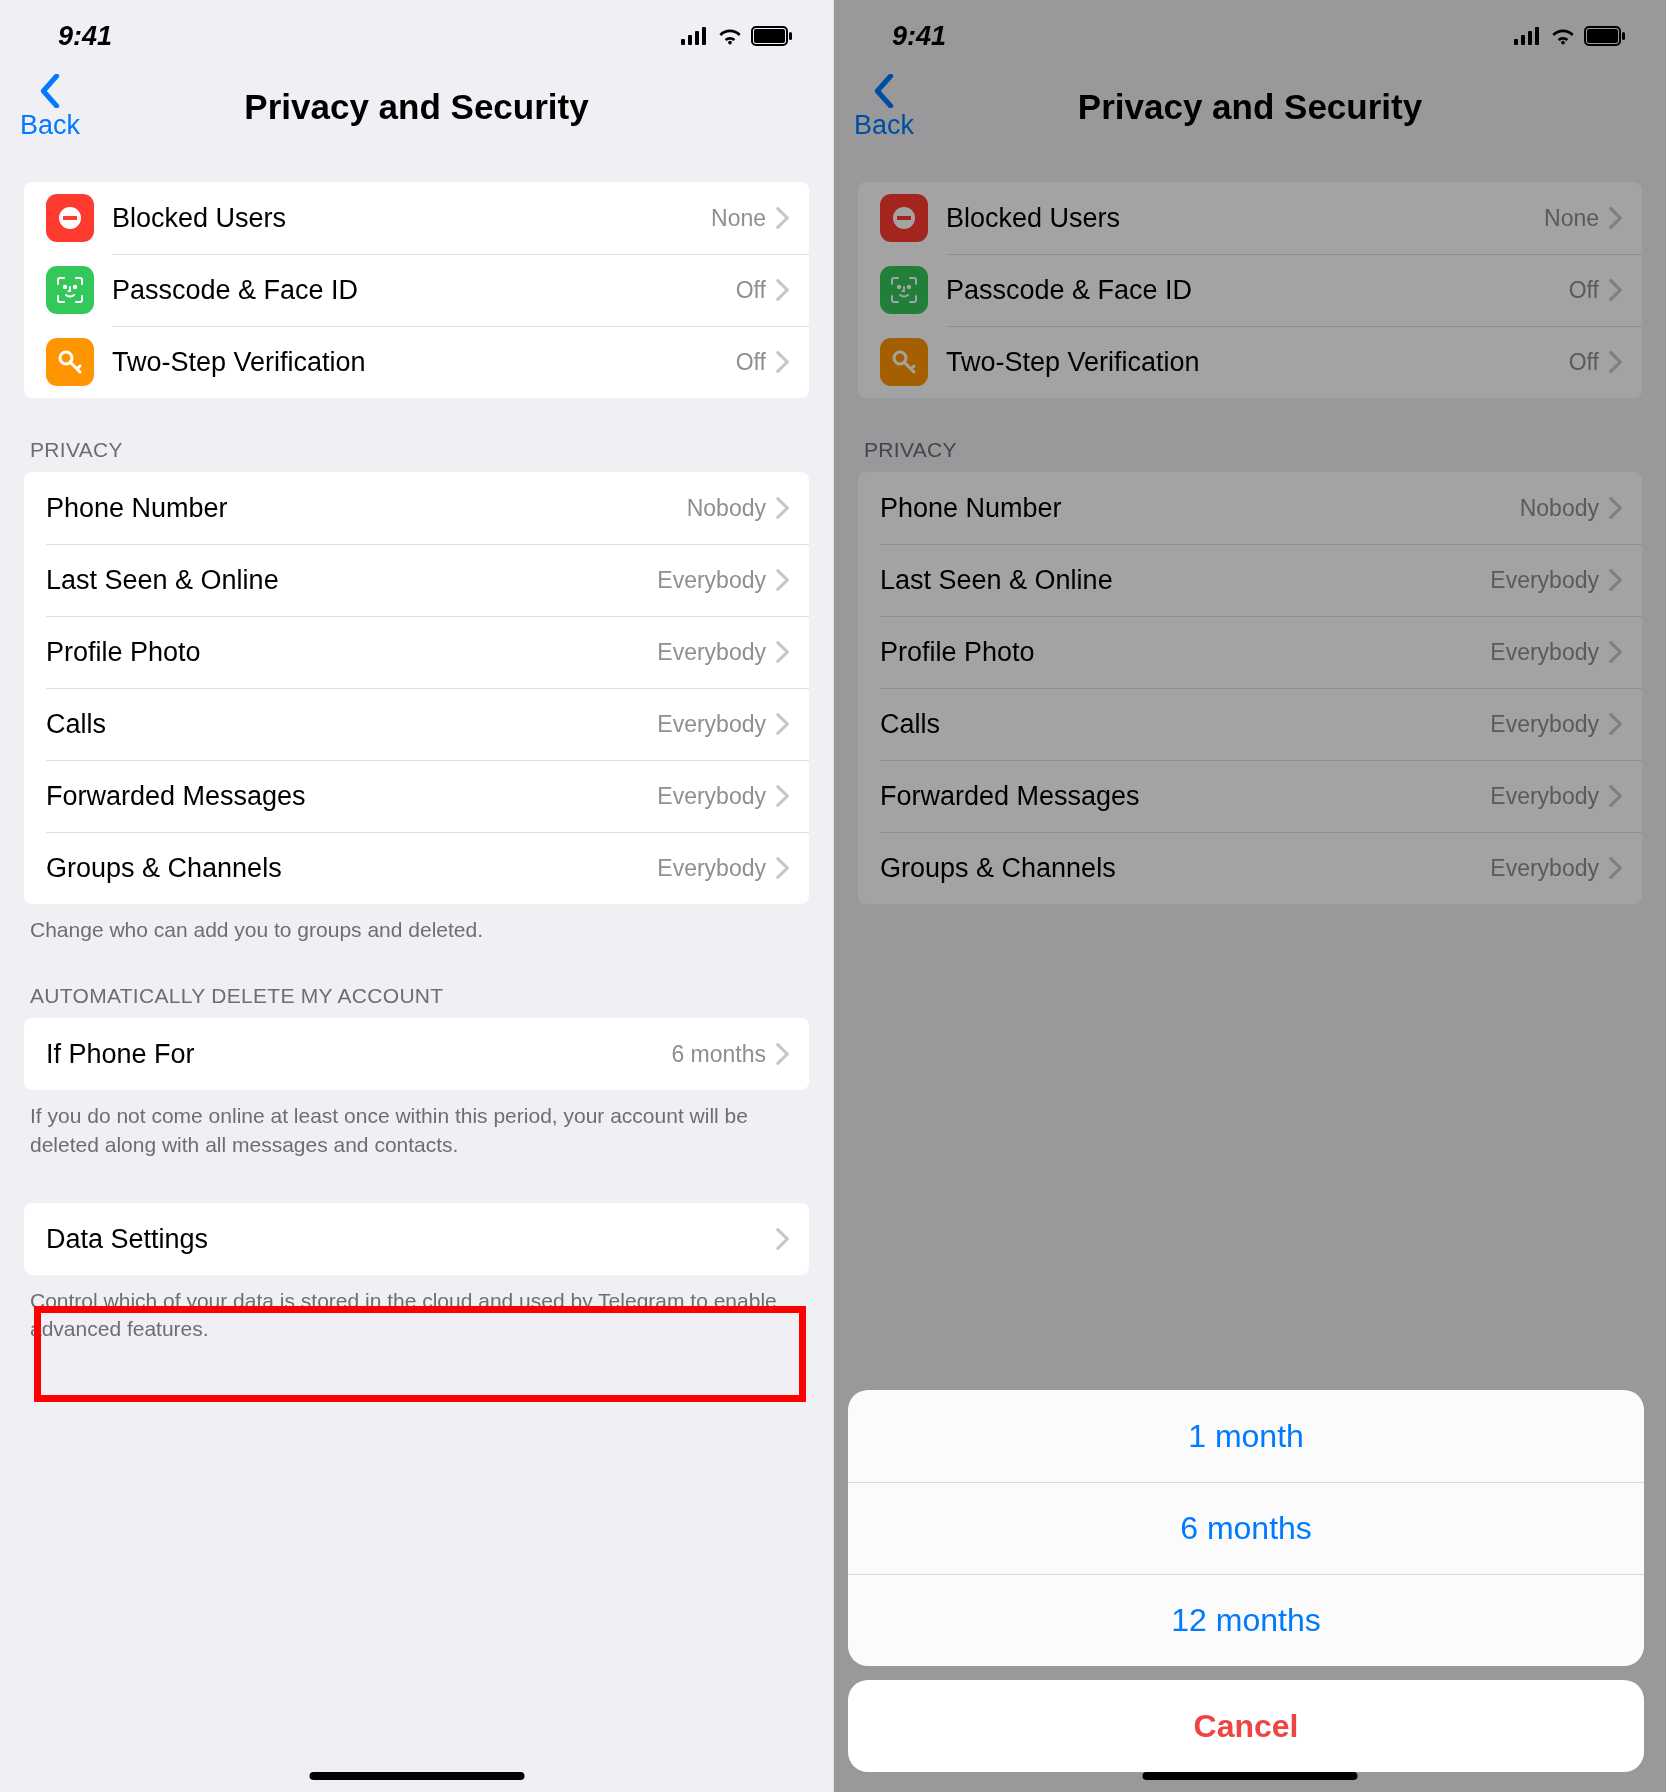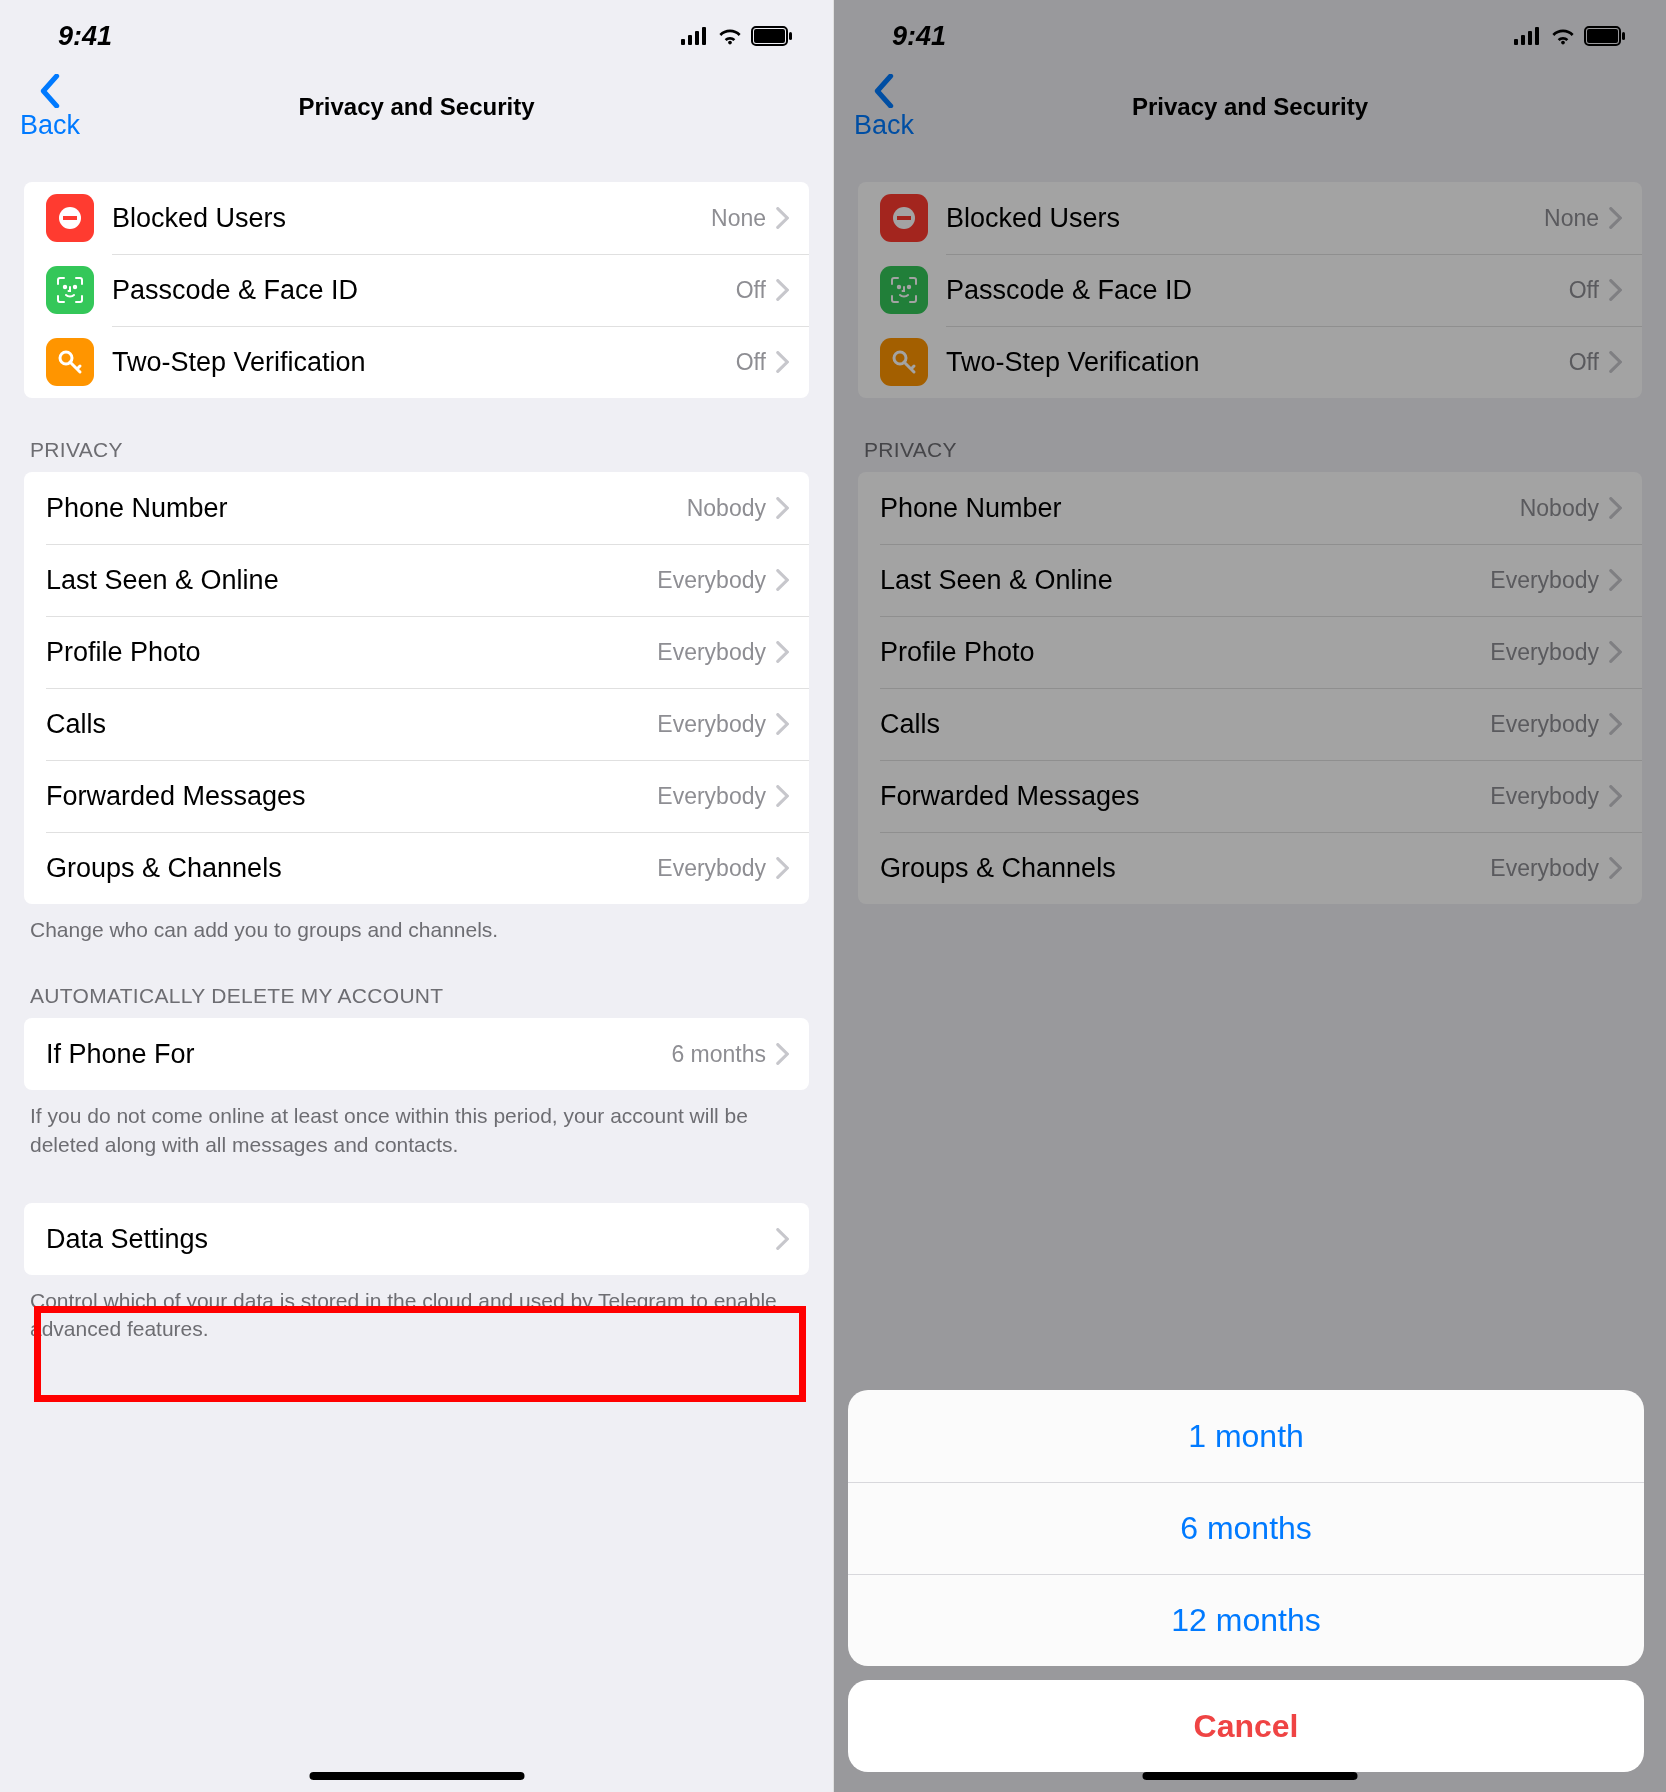--- a/index.html
+++ b/index.html
@@ -46,21 +46,21 @@
     color: #007aff;
     font-size: 27px;
     gap: 2px;
     flex-direction: column;
   }
   .back-btn svg { width: 20px; height: 34px; }
   .nav-title {
     position: absolute;
     left: 0; right: 0;
     text-align: center;
-    font-size: 24px;
+    font-size: 35px;
     font-weight: 600;
     pointer-events: none;
   }
 
   
   .section-header {
     font-size: 21px;
     color: #6d6d72;
     padding: 40px 30px 10px 30px;
     letter-spacing: 0.3px;
@@ -328,21 +328,21 @@
     <div class="row no-icon">
       <span class="row-label">Groups &amp; Channels</span>
       <span class="row-value">Everybody</span>
       <span class="chevron">
           <svg viewBox="0 0 8 14">
             <path d="M1 1l6 6-6 6" stroke="currentColor" stroke-width="2" fill="none" stroke-linecap="round"></path>
           </svg>
         </span>
     </div>
   </div>
-  <div class="section-footer">Change who can add you to groups and channels.</div>
+  <div class="section-footer">Change who can add you to groups and deleted.</div>
 
   <div class="section-header">AUTOMATICALLY DELETE MY ACCOUNT</div>
   <div class="group">
     <div class="row no-icon">
       <span class="row-label">If Phone For</span>
       <span class="row-value">6 months</span>
       <span class="chevron">
           <svg viewBox="0 0 8 14">
             <path d="M1 1l6 6-6 6" stroke="currentColor" stroke-width="2" fill="none" stroke-linecap="round"></path>
           </svg>

